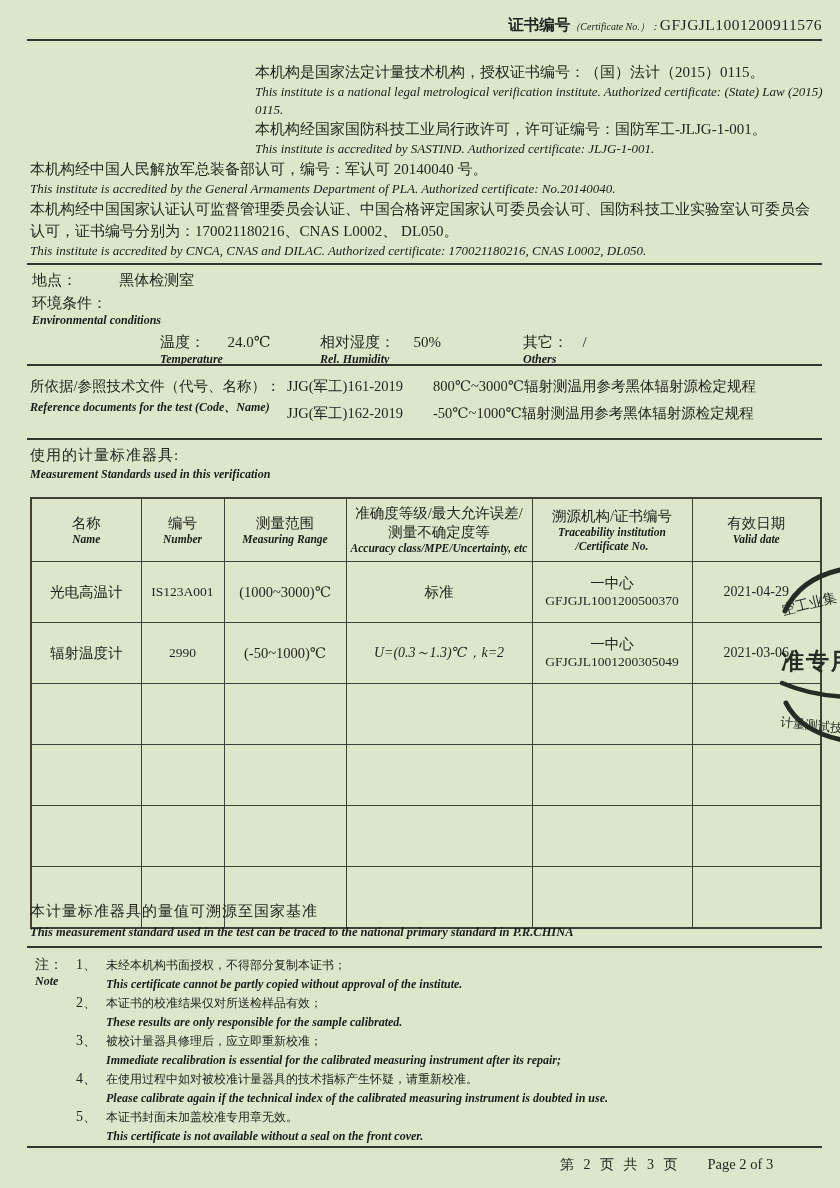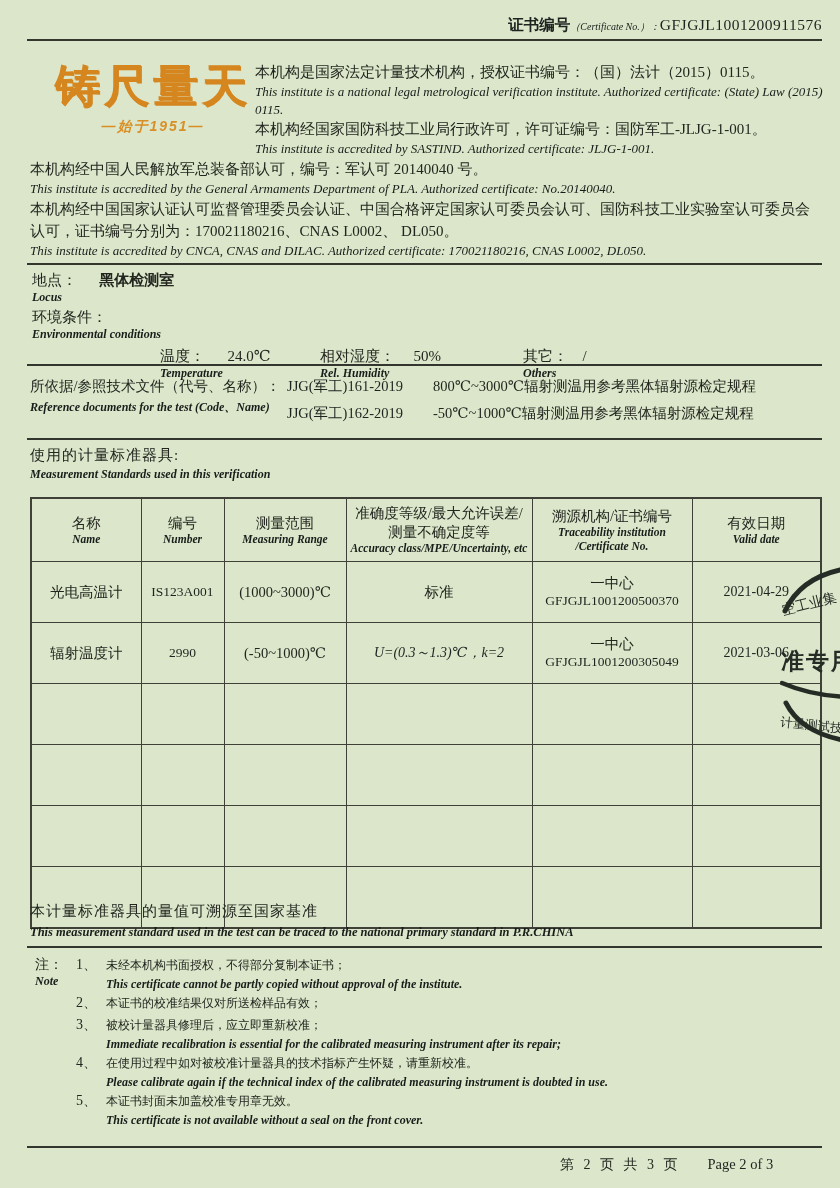--- a/index.html
+++ b/index.html
@@ -80,46 +80,41 @@
 </head>
 <body>
 
 <div class="page">
 
   <div class="abs cert-head">
     <span class="lbl">证书编号</span><span class="en" style="font-size:10px;">（Certificate No.）：</span><span class="num">GFJGJL1001200911576</span>
   </div>
   <div class="hr" style="top:39px;"></div>
 
-  <div class="abs logo">
-    <div class="t">铸尺量天</div>
-    <div class="s">—始于1951—</div>
-  </div>
 
   <div class="abs accR">
     <div class="acc-cn">本机构是国家法定计量技术机构，授权证书编号：（国）法计（2015）0115。</div>
     <div class="en acc-en">This institute is a national legal metrological verification institute.  Authorized certificate: (State) Law (2015) 0115.</div>
     <div class="acc-cn">本机构经国家国防科技工业局行政许可，许可证编号：国防军工-JLJG-1-001。</div>
     <div class="en acc-en">This institute is accredited by SASTIND. Authorized certificate: JLJG-1-001.</div>
   </div>
 
   <div class="abs accF">
     <div class="acc-cn">本机构经中国人民解放军总装备部认可，编号：军认可 20140040 号。</div>
     <div class="en acc-en">This institute is accredited by the General Armaments Department of PLA. Authorized certificate: No.20140040.</div>
     <div class="acc-cn">本机构经中国国家认证认可监督管理委员会认证、中国合格评定国家认可委员会认可、国防科技工业实验室认可委员会认可，证书编号分别为：170021180216、CNAS L0002、 DL050。</div>
     <div class="en acc-en">This institute is accredited by CNCA, CNAS and DILAC. Authorized certificate: 170021180216, CNAS L0002, DL050.</div>
   </div>
   <div class="hr" style="top:263px;"></div>
 
   <div class="abs loc">
     <div class="l1">
       <span class="cn">地点：</span>
-      <span class="cn" style="margin-left:18px;font-weight:bold;">黑体检测室</span>
-    </div>
-    <div class="enb sub">Locus</div>
+      <span class="cn" style="margin-left:38px;">黑体检测室</span>
+    </div>
     <div class="l1" style="margin-top:4px;">
       <span class="cn">环境条件：</span>
     </div>
     <div class="enb sub">Environmental conditions</div>
     <div class="envrow">
       <span class="g" style="left:128px;">
         <span class="val cn">温度：</span>
         <span class="val cn" style="margin-left:18px;">24.0℃</span>
         <span class="enb cap" style="display:block;">Temperature</span>
       </span>
@@ -261,20 +256,21 @@
   </div>
   <div class="abs notes">
     <div class="nitem">
       <span class="num cn">1、</span>
       <div class="ncn cn">未经本机构书面授权，不得部分复制本证书；</div>
       <div class="nen enb">This certificate cannot be partly copied without approval of the institute.</div>
     </div>
     <div class="nitem">
       <span class="num cn">2、</span>
       <div class="ncn cn">本证书的校准结果仅对所送检样品有效；</div>
+      <div class="nen enb">These results are only responsible for the sample calibrated.</div>
     </div>
     <div class="nitem">
       <span class="num cn">3、</span>
       <div class="ncn cn">被校计量器具修理后，应立即重新校准；</div>
       <div class="nen enb">Immediate recalibration is essential for the calibrated measuring instrument after its repair;</div>
     </div>
     <div class="nitem">
       <span class="num cn">4、</span>
       <div class="ncn cn">在使用过程中如对被校准计量器具的技术指标产生怀疑，请重新校准。</div>
       <div class="nen enb">Please calibrate again if the technical index of the calibrated measuring instrument is doubted in use.</div>

